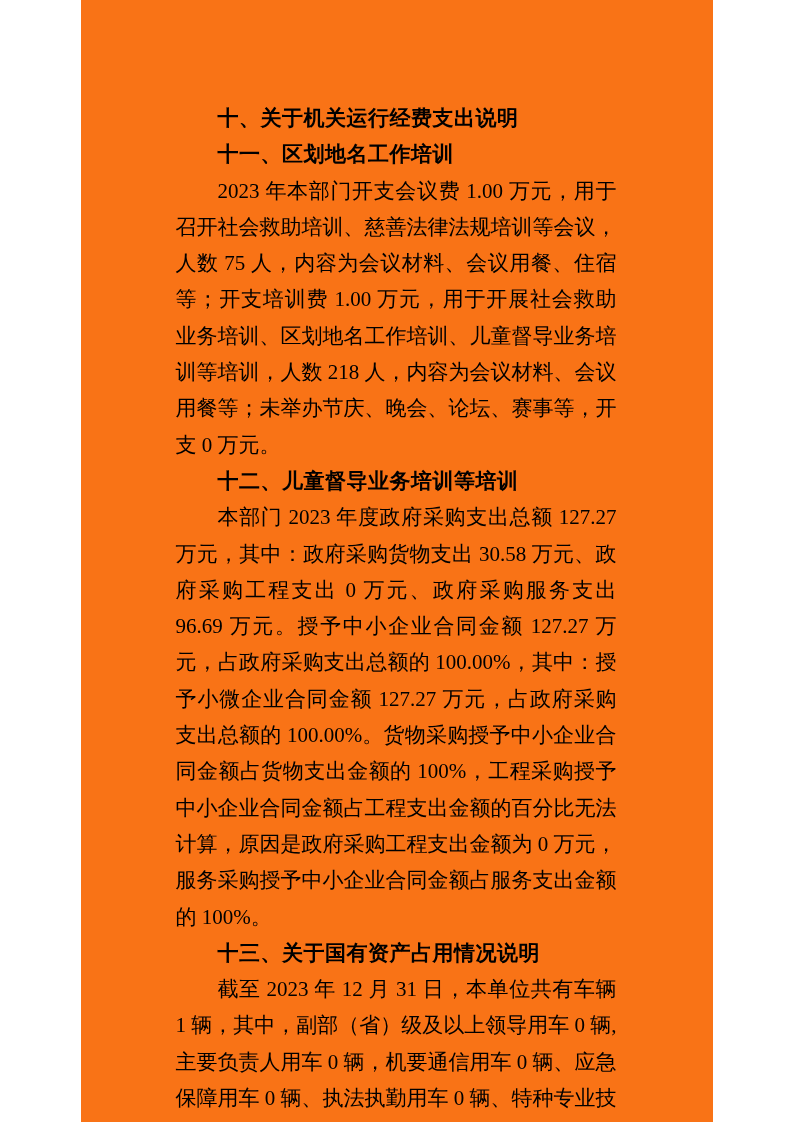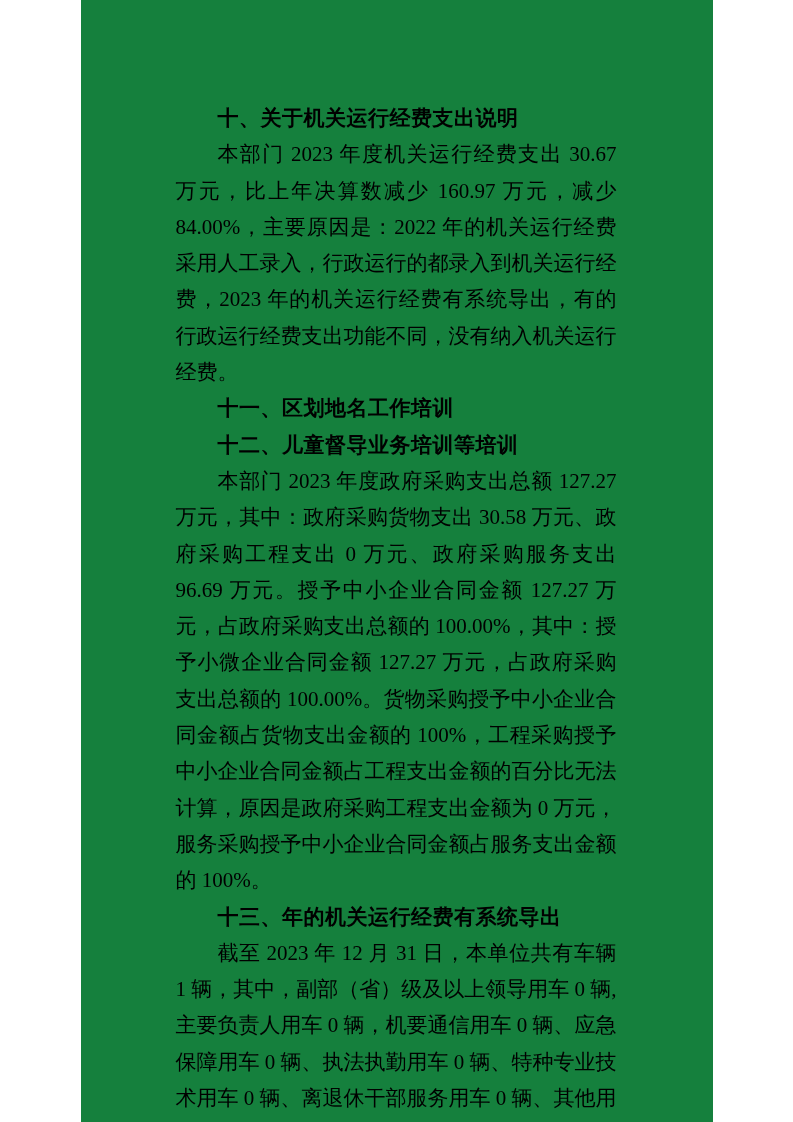--- a/index.html
+++ b/index.html
@@ -5,21 +5,21 @@
   html, body {
     margin: 0;
     padding: 0;
     background: #ffffff;
   }
   .page {
     position: relative;
     width: 632px;
     height: 1122px;
     margin: 0 auto;
-    background: #15803d;
+    background: #f97316;
     color: #000000;
     box-sizing: border-box;
     padding: 100px 96px 0 95px;
     overflow: hidden;
     font-family: "Liberation Serif", "DejaVu Serif", serif;
     font-size: 21px;
     line-height: 36.3px;
   }
   .doc-section {
     margin: 0;
@@ -41,30 +41,30 @@
     line-height: 36.3px;
   }
 </style>
 </head>
 <body>
 
 <div class="page">
 
   <section class="doc-section">
     <h2 class="section-heading">十、关于机关运行经费支出说明</h2>
-    <p class="section-paragraph">本部门 2023 年度机关运行经费支出 30.67 万元，比上年决算数减少 160.97 万元，减少 84.00%，主要原因是：2022 年的机关运行经费采用人工录入，行政运行的都录入到机关运行经费，2023 年的机关运行经费有系统导出，有的行政运行经费支出功能不同，没有纳入机关运行经费。</p>
   </section>
 
   <section class="doc-section">
     <h2 class="section-heading">十一、区划地名工作培训</h2>
+    <p class="section-paragraph">2023 年本部门开支会议费 1.00 万元，用于召开社会救助培训、慈善法律法规培训等会议，人数 75 人，内容为会议材料、会议用餐、住宿等；开支培训费 1.00 万元，用于开展社会救助业务培训、区划地名工作培训、儿童督导业务培训等培训，人数 218 人，内容为会议材料、会议用餐等；未举办节庆、晚会、论坛、赛事等，开支 0 万元。</p>
   </section>
 
   <section class="doc-section">
     <h2 class="section-heading">十二、儿童督导业务培训等培训</h2>
     <p class="section-paragraph">本部门 2023 年度政府采购支出总额 127.27 万元，其中：政府采购货物支出 30.58 万元、政府采购工程支出 0 万元、政府采购服务支出 96.69 万元。授予中小企业合同金额 127.27 万元，占政府采购支出总额的 100.00%，其中：授予小微企业合同金额 127.27 万元，占政府采购支出总额的 100.00%。货物采购授予中小企业合同金额占货物支出金额的 100%，工程采购授予中小企业合同金额占工程支出金额的百分比无法计算，原因是政府采购工程支出金额为 0 万元，服务采购授予中小企业合同金额占服务支出金额的 100%。</p>
   </section>
 
   <section class="doc-section">
-    <h2 class="section-heading">十三、年的机关运行经费有系统导出</h2>
+    <h2 class="section-heading">十三、关于国有资产占用情况说明</h2>
     <p class="section-paragraph">截至 2023 年 12 月 31 日，本单位共有车辆 1 辆，其中，副部（省）级及以上领导用车 0 辆, 主要负责人用车 0 辆，机要通信用车 0 辆、应急保障用车 0 辆、执法执勤用车 0 辆、特种专业技术用车 0 辆、离退休干部服务用车 0 辆、其他用车 1 辆，其他用车主要是低保核查用车；单位价值 100 万元以上设备（不含车辆）0 台（套）。</p>
   </section>
 
 </div>
 
 </body></html>

